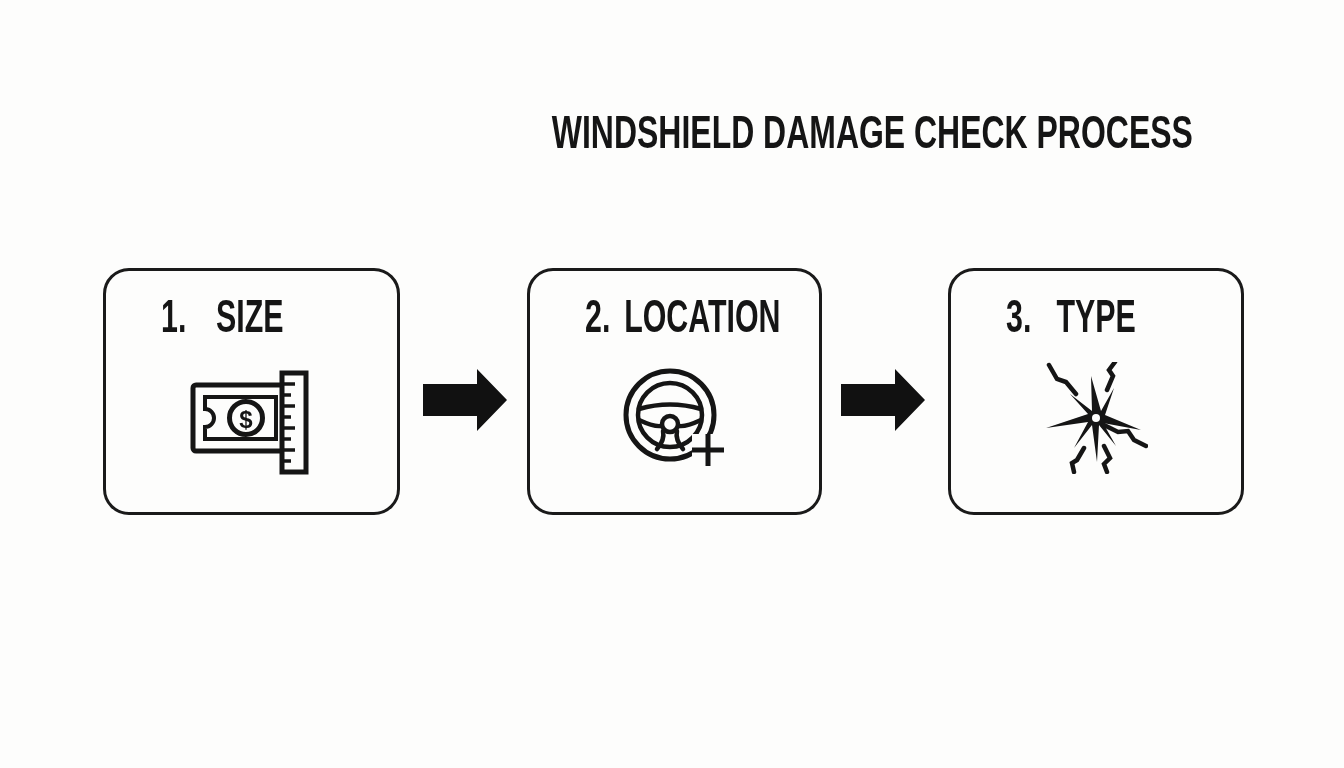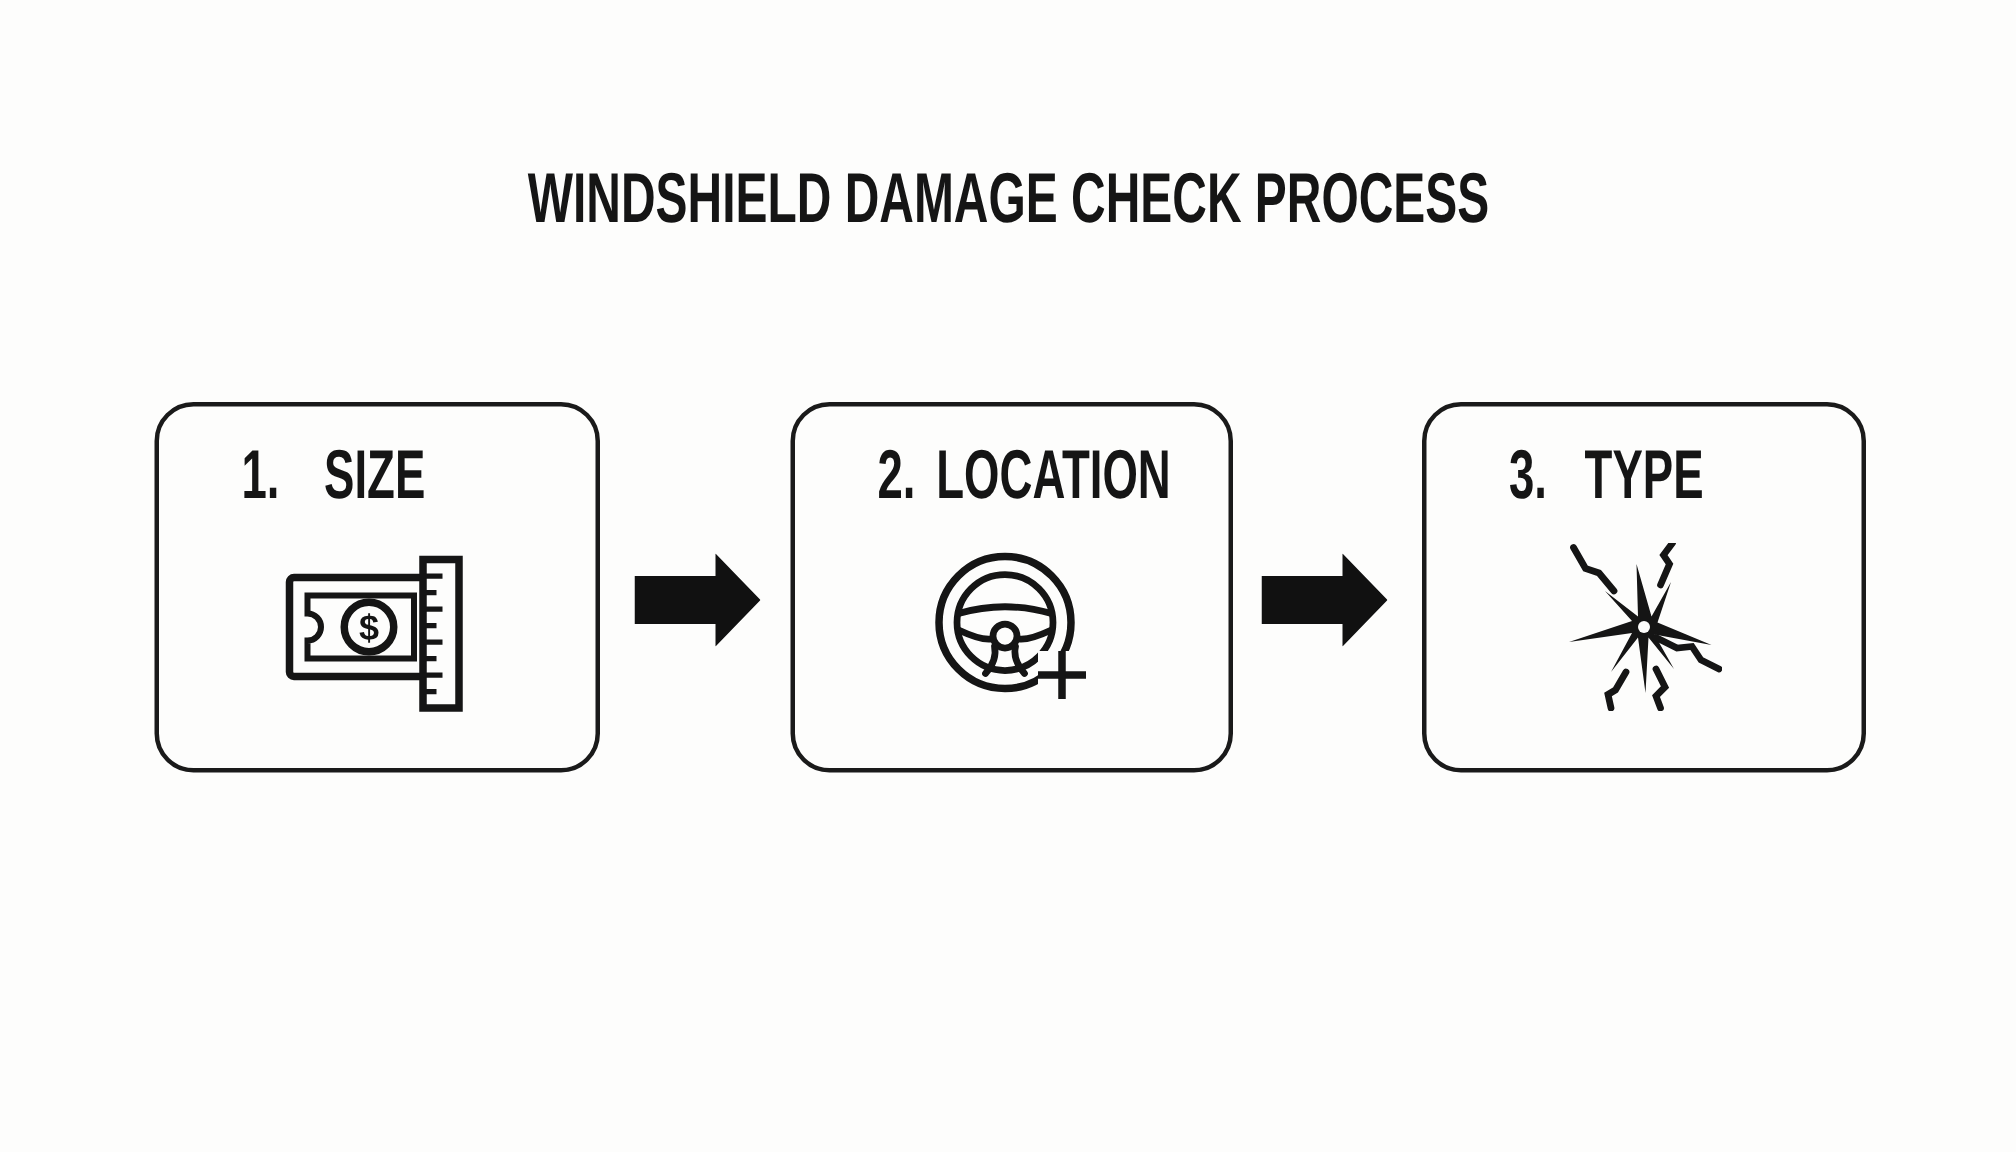--- a/index.html
+++ b/index.html
@@ -10,21 +10,21 @@
   }
   .canvas{
     position:relative;
     width:1344px;height:768px;
     background:#fdfdfc;
     overflow:hidden;
   }
   
   .title-row{
     position:absolute;left:0;top:106px;width:100%;
-    display:flex;justify-content:center;
+    display:flex;justify-content:flex-end;
   }
   .title{
     margin:0;
     font-size:47px;line-height:1.1;font-weight:700;
     color:#151515;
     letter-spacing:0px;
     transform:scaleX(0.68);
     transform-origin:center top;
     white-space:nowrap;
   }

